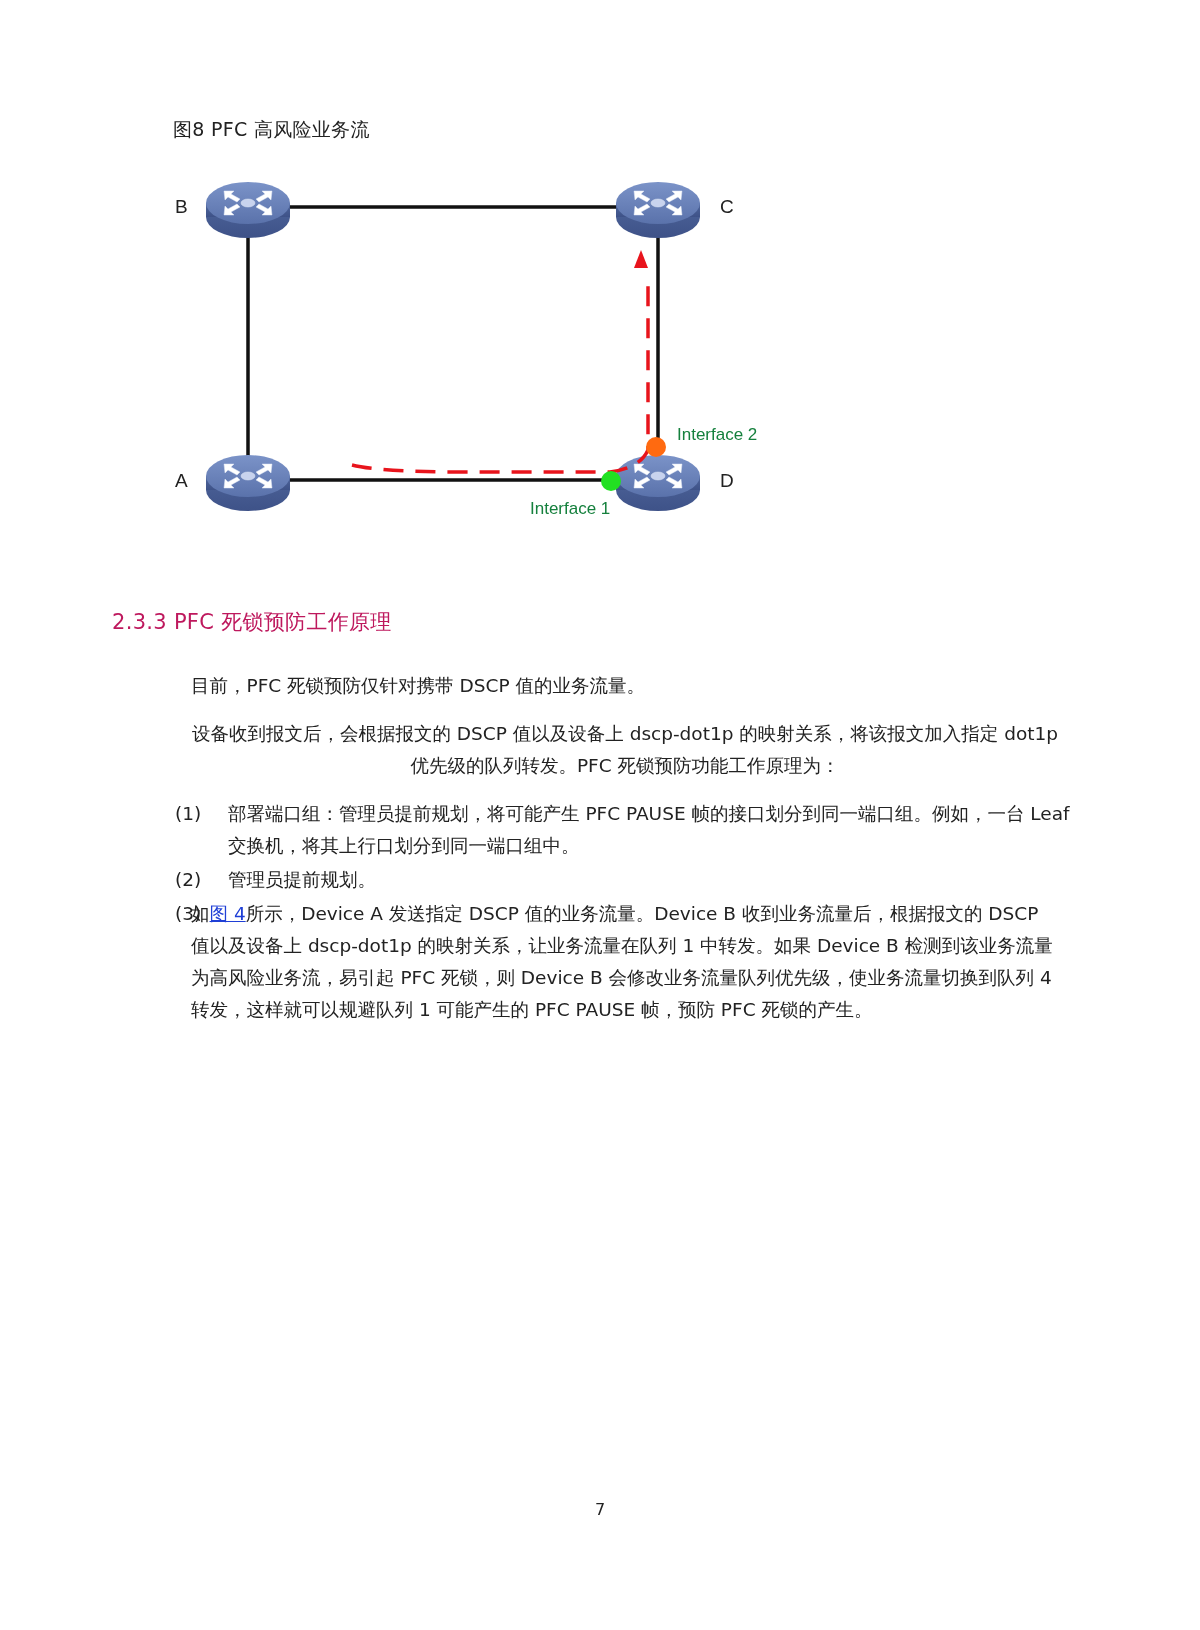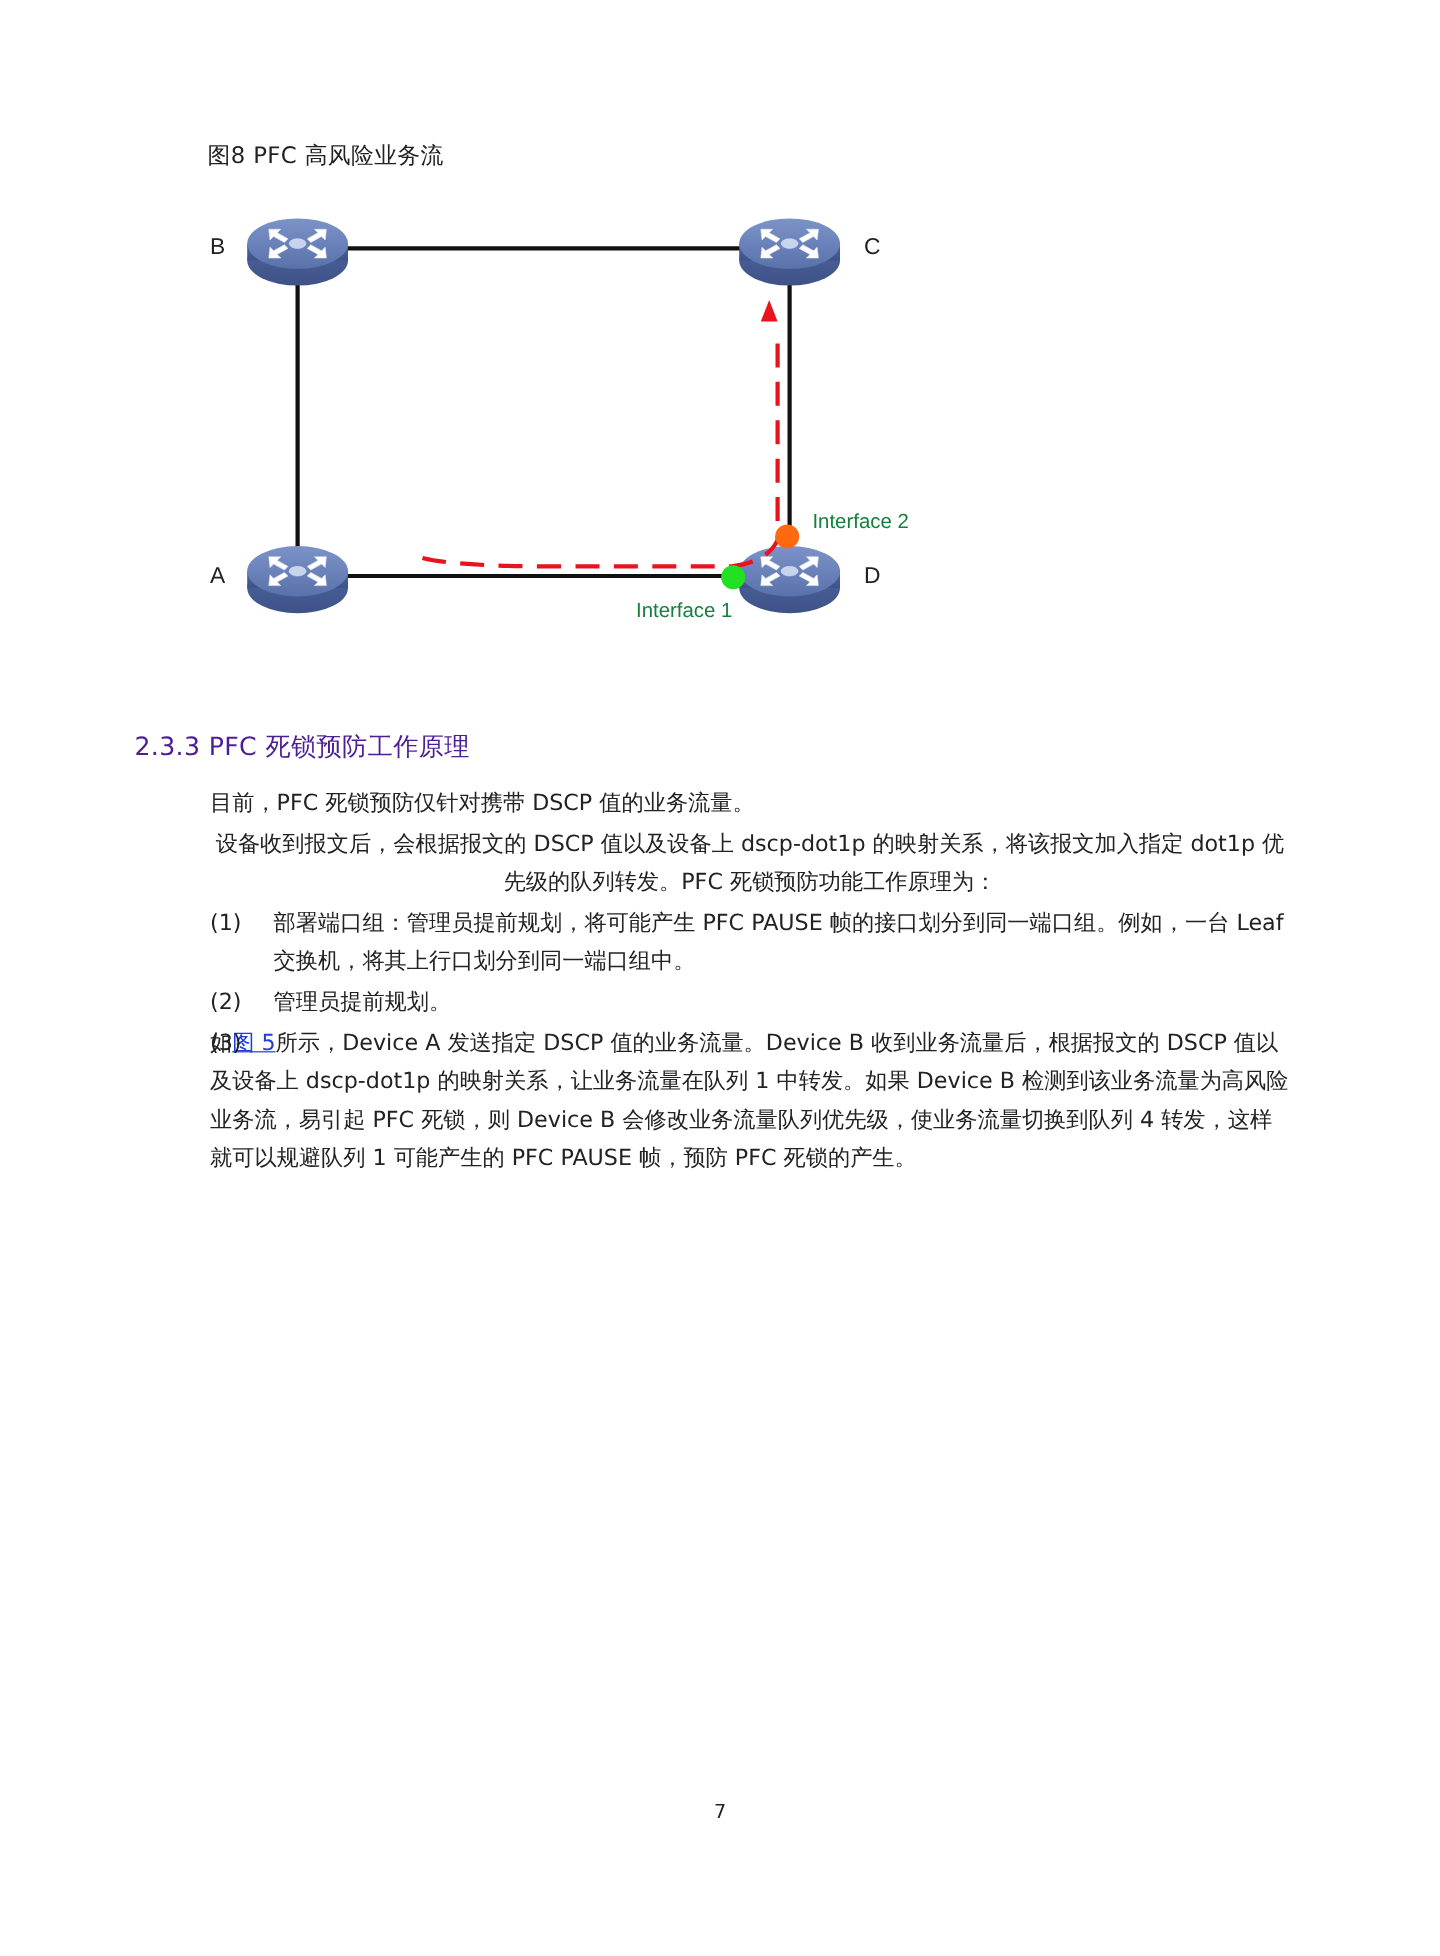--- a/index.html
+++ b/index.html
@@ -2,23 +2,23 @@
 <html><head>
 <meta charset="utf-8">
 <style>
   html, body { margin: 0; padding: 0; background: #ffffff; }
   body { width: 1200px; height: 1630px; position: relative; overflow: hidden;
          font-family: "DejaVu Sans", "Liberation Sans", sans-serif; color: #1a1a1a; }
   .fig-caption { position: absolute; left: 173px; top: 117px; font-size: 19px; color: #222; letter-spacing: 0.3px; }
   .diagram { position: absolute; left: 0; top: 0; width: 1200px; height: 560px; }
   .node-label { position: absolute; font-family: "Liberation Sans", sans-serif; font-size: 19px; color: #222; }
   .iface-label { position: absolute; font-family: "Liberation Sans", sans-serif; font-size: 17px; color: #15803d; }
-  .section-heading { position: absolute; left: 112px; top: 608px; font-size: 21px; color: #4c1d95; letter-spacing: 0.3px; }
+  .section-heading { position: absolute; left: 112px; top: 608px; font-size: 21px; color: #be185d; letter-spacing: 0.3px; }
   .body-text { position: absolute; left: 175px; width: 900px; font-size: 18.5px; line-height: 32px; color: #222; }
-  .para { margin: 0; padding: 0; }
+  .para { margin: 16px; padding: 0; }
   .list-item { position: relative; padding-left: 53px; }
   .list-num { position: absolute; left: 0; top: 0; }
   .link { color: #1f3fd6; text-decoration: underline; }
   .page-number { position: absolute; left: 0; width: 1200px; top: 1500px; text-align: center; font-size: 16px; color: #222; }
 </style>
 </head>
 <body>
 
 <div class="fig-caption">图8 PFC 高风险业务流</div>
 
@@ -96,17 +96,17 @@
   </div>
   <div class="list-item" style="margin-top:2px;">
     <span class="list-num">(2)</span>
     <span>管理员提前规划。</span>
   </div>
   <div class="list-item" style="margin-top:2px;">
     <span class="list-num">(3)</span>
   </div>
 
   <p class="para" style="margin-top:2px;">
-    <span>如</span><a class="link">图 5</a><span>所示，Device A 发送指定 DSCP 值的业务流量。Device B 收到业务流量后，根据报文的 DSCP 值以及设备上 dscp-dot1p 的映射关系，让业务流量在队列 1 中转发。如果 Device B 检测到该业务流量为高风险业务流，易引起 PFC 死锁，则 Device B 会修改业务流量队列优先级，使业务流量切换到队列 4 转发，这样就可以规避队列 1 可能产生的 PFC PAUSE 帧，预防 PFC 死锁的产生。</span>
+    <span>如</span><a class="link">图 4</a><span>所示，Device A 发送指定 DSCP 值的业务流量。Device B 收到业务流量后，根据报文的 DSCP 值以及设备上 dscp-dot1p 的映射关系，让业务流量在队列 1 中转发。如果 Device B 检测到该业务流量为高风险业务流，易引起 PFC 死锁，则 Device B 会修改业务流量队列优先级，使业务流量切换到队列 4 转发，这样就可以规避队列 1 可能产生的 PFC PAUSE 帧，预防 PFC 死锁的产生。</span>
   </p>
 </div>
 
 <div class="page-number">7</div>
 
 </body></html>

